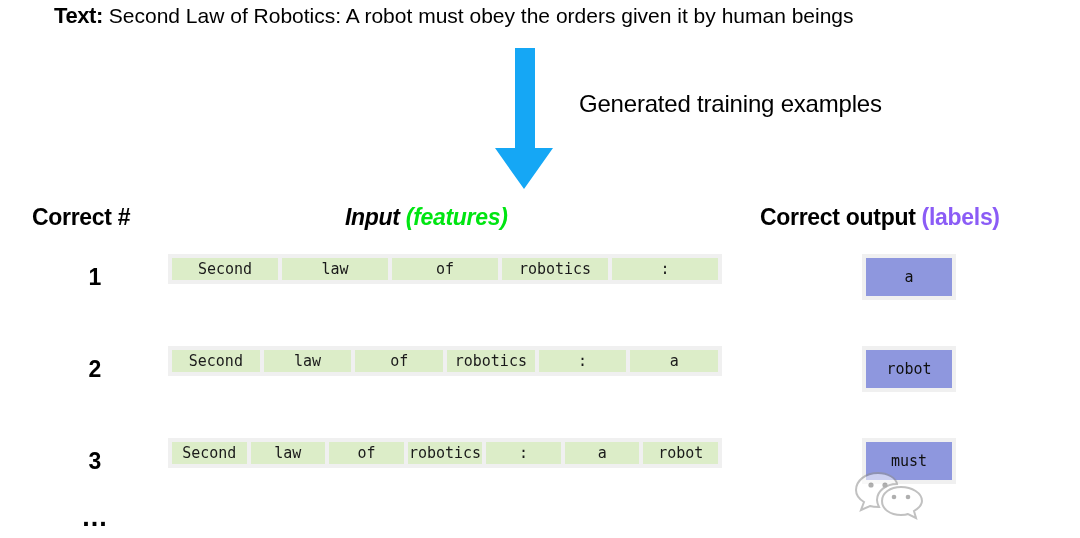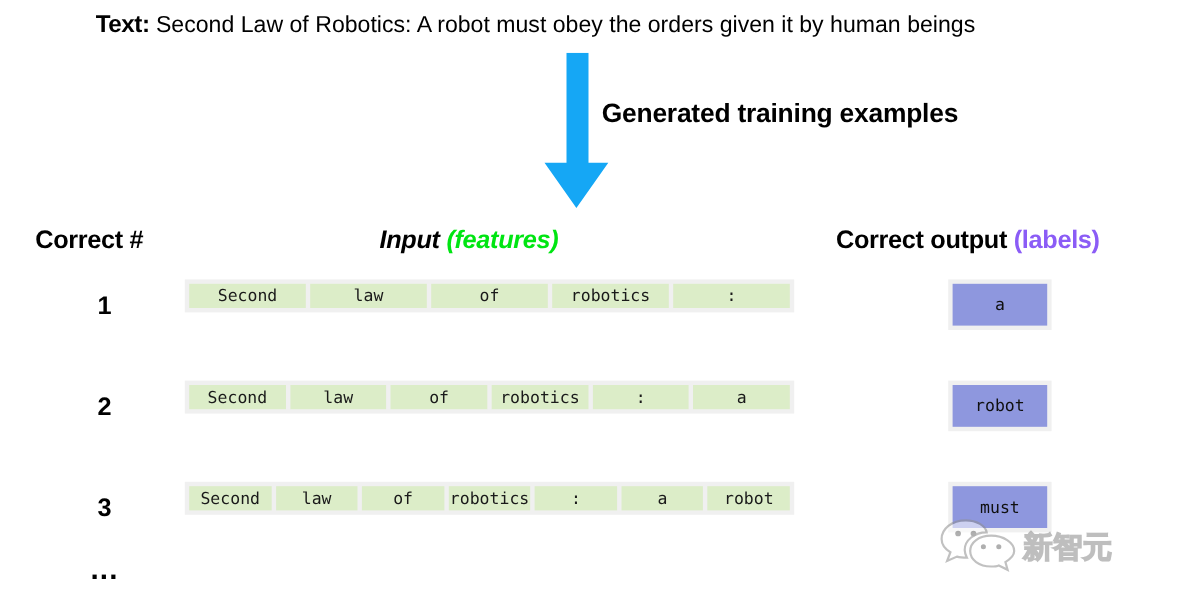--- a/index.html
+++ b/index.html
@@ -12,24 +12,24 @@
     height: 538px;
     position: relative;
     overflow: hidden;
     font-family: "Liberation Sans", sans-serif;
     color: #000000;
   }
 
   
   #text-line {
     position: absolute;
-    left: 87px;
+    left: 54px;
     top: 4px;
     font-size: 21px;
-    line-height: 36px;
+    line-height: 24px;
     white-space: nowrap;
     text-align: center;
   }
   #text-line .label {
     font-weight: bold;
     font-size: 22px;
     letter-spacing: -0.4px;
   }
   #text-line .body {
     font-weight: normal;
@@ -41,24 +41,24 @@
     position: absolute;
     left: 494px;
     top: 48px;
     width: 60px;
     height: 142px;
   }
 
   
   #arrow-caption {
     position: absolute;
-    left: 547px;
+    left: 579px;
     top: 90px;
     font-size: 24px;
-    font-weight: bold;
+    font-weight: normal;
     letter-spacing: -0.2px;
     white-space: nowrap;
   }
 
   
   .col-header {
     position: absolute;
     font-size: 23px;
     font-weight: bold;
     letter-spacing: -0.3px;
@@ -254,14 +254,13 @@
         <path d="M47,18 C36,18 28,24 28,32 C28,40 36,46 47,46 C49,46 52,46 54,45 L62,49 L60,42 C65,39 68,36 68,32 C68,24 58,18 47,18 Z"></path>
       </g>
       <g fill="#6f6f6f">
         <circle cx="17" cy="16" r="2.6"></circle>
         <circle cx="31" cy="16" r="2.6"></circle>
         <circle cx="40" cy="28" r="2.3"></circle>
         <circle cx="54" cy="28" r="2.3"></circle>
       </g>
     </svg>
   </span>
-  <span class="wm-text">新智元</span>
 </div>
 
 </body></html>

